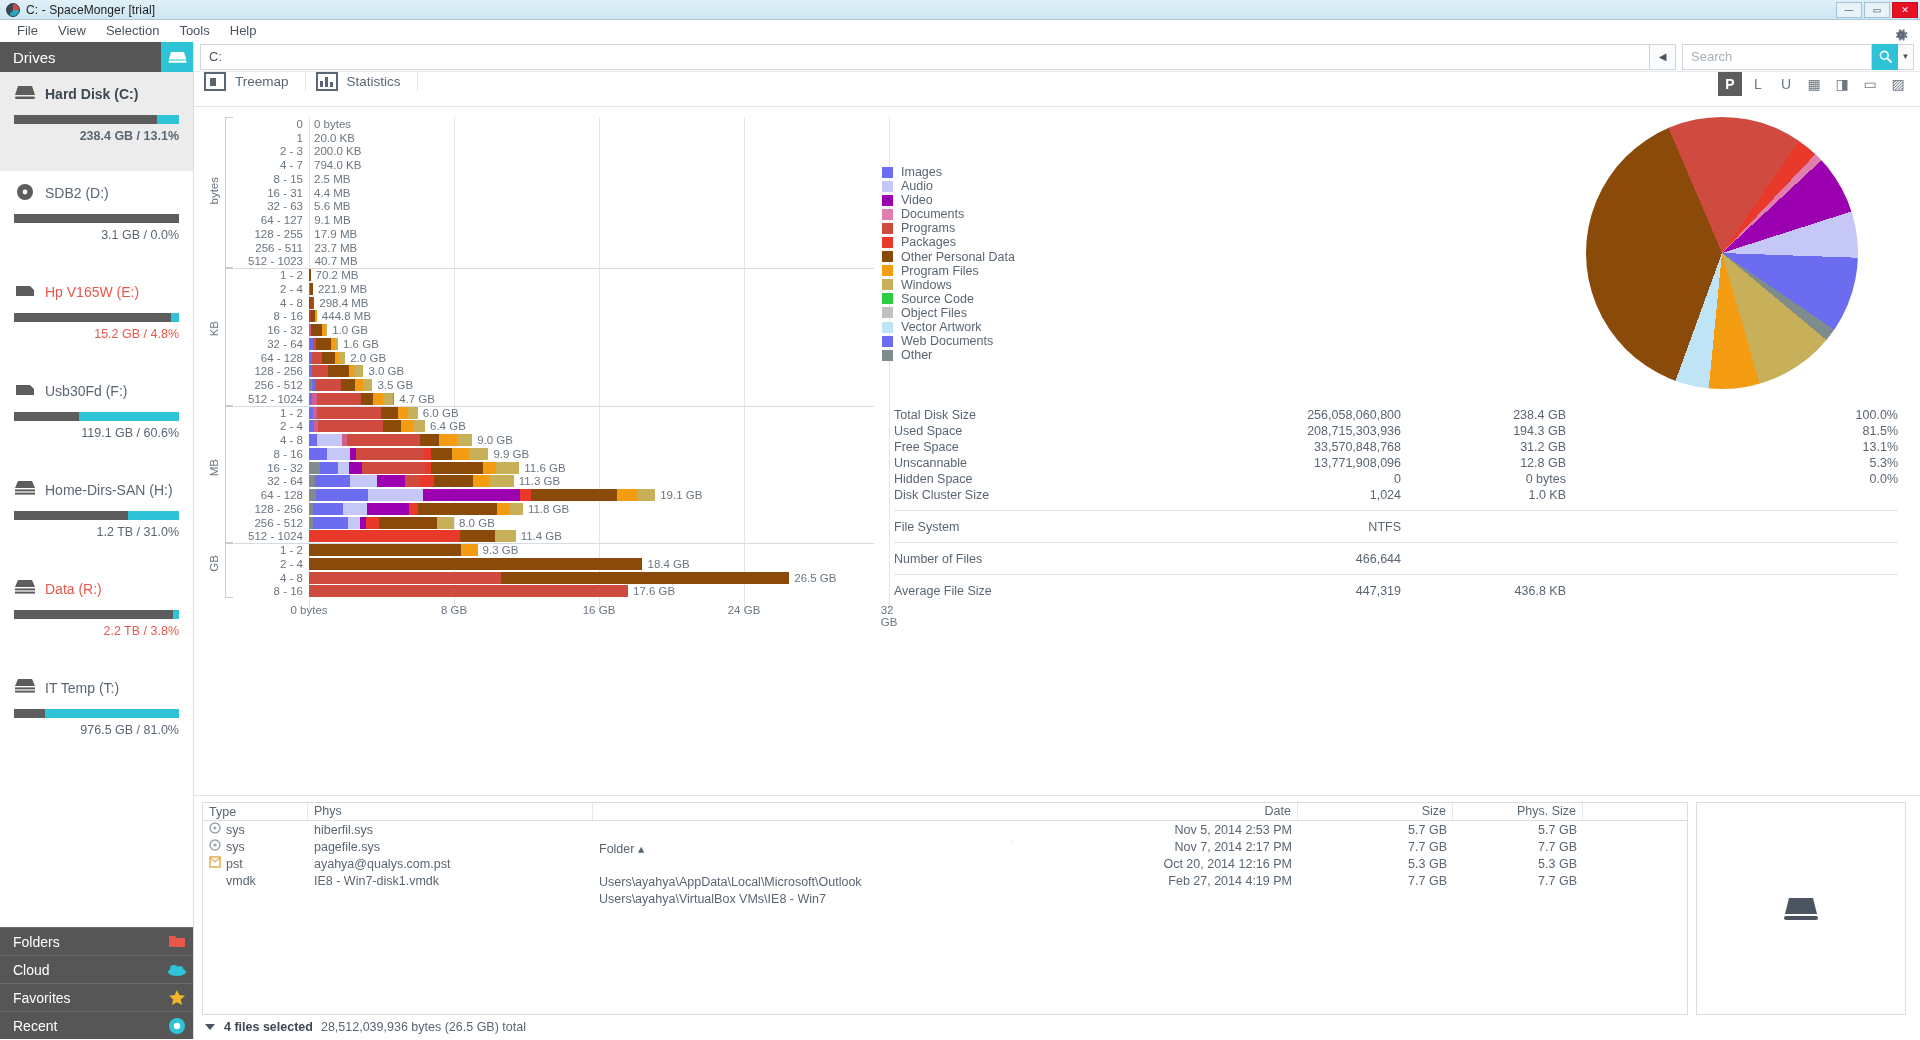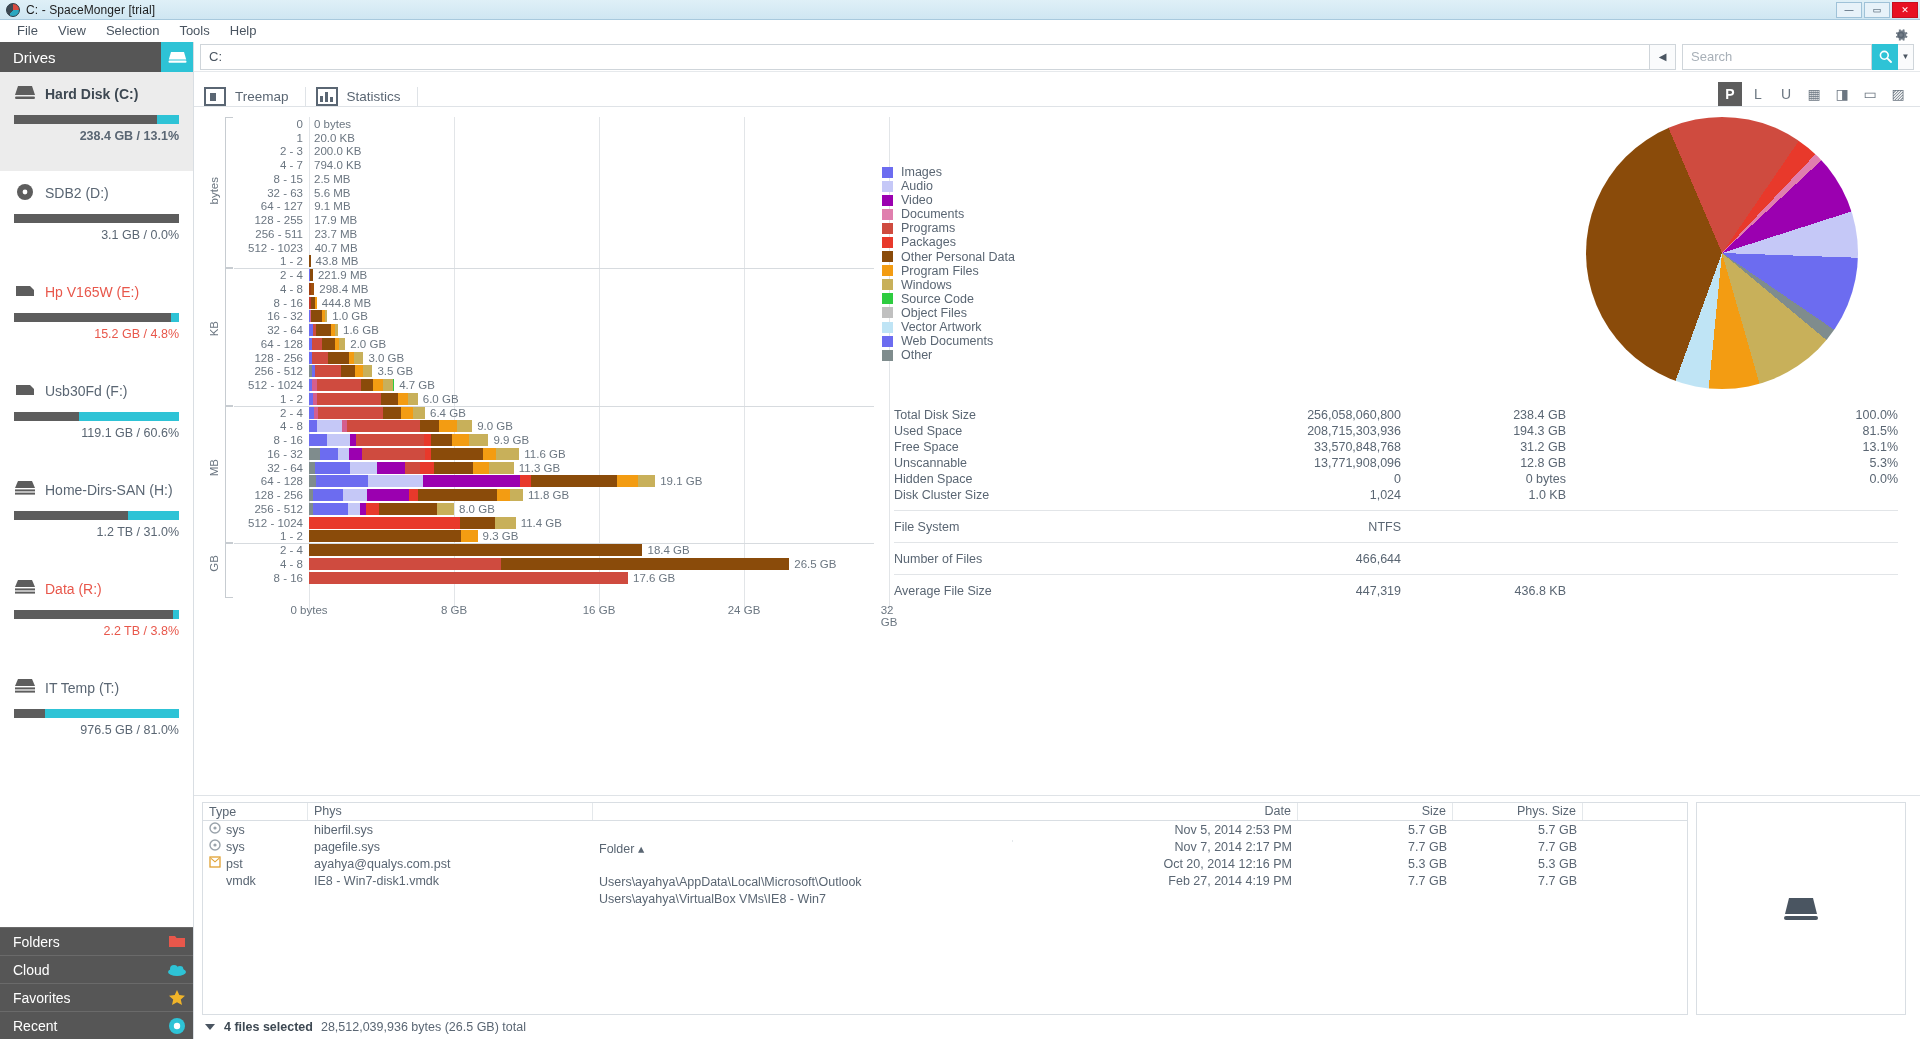--- a/index.html
+++ b/index.html
@@ -69,21 +69,21 @@
       background:#fafbfc; display:flex; align-items:center; justify-content:center;
       color:#4a5561; font-size:10px; }
   .search-box { width:190px; height:26px; border:1px solid #cfd5da;
       display:flex; align-items:center; padding-left:8px; font-size:13px;
       color:#a8b0b8; margin-left:6px; }
   .search-btn { width:26px; height:26px; background:#2ec3d6; color:#fff;
       display:flex; align-items:center; justify-content:center; border:1px solid #2ec3d6; }
   .search-drop { width:16px; height:26px; border:1px solid #cfd5da; border-left:none;
       background:#fafbfc; display:flex; align-items:center; justify-content:center;
       font-size:8px; color:#4a5561; margin-right:6px; }
-  .tabbar { height:35px; display:flex; align-items:flex-end;
+  .tabbar { height:35px; display:flex; align-items:flex-start;
       border-bottom:1px solid #dfe3e7; position:relative; }
   .tab { display:flex; align-items:center; gap:9px; padding:0 16px 0 10px;
       border-right:1px solid #dfe3e7; font-size:13.5px; color:#5a6673; }
   .tab.active { background:#fff; }
   .tab-ic { width:22px; height:19px; border:2px solid #5a6673; display:flex;
       align-items:center; justify-content:center; }
   .toolbtns { margin-left:auto; display:flex; align-items:center; gap:4px; padding-right:10px; }
   .tbtn { width:24px; height:24px; display:flex; align-items:center; justify-content:center;
       font-size:14px; color:#6b7681; }
   .tbtn.on { background:#5d5d5d; color:#fff; font-weight:bold; }
@@ -407,20 +407,25 @@
                 <span class="rlabel">4 - 7</span>
                 <span class="rbar" style="width:0.013724565505981445px"></span>
                 <span class="rval">794.0 KB</span>
               </div>
               <div class="row">
                 <span class="rlabel">8 - 15</span>
                 <span class="rbar" style="width:0.04425048828125px"></span>
                 <span class="rval">2.5 MB</span>
               </div>
               <div class="row">
+                <span class="rlabel">16 - 31</span>
+                <span class="rbar" style="width:0.07788085262291133px"></span>
+                <span class="rval">4.4 MB</span>
+              </div>
+              <div class="row">
                 <span class="rlabel">32 - 63</span>
                 <span class="rbar" style="width:0.099121083621867px"></span>
                 <span class="rval">5.6 MB</span>
               </div>
               <div class="row">
                 <span class="rlabel">64 - 127</span>
                 <span class="rbar" style="width:0.161071767215617px"></span>
                 <span class="rval">9.1 MB</span>
               </div>
               <div class="row">
@@ -436,21 +441,21 @@
               <div class="row">
                 <span class="rlabel">512 - 1023</span>
                 <span class="rbar" style="width:0.7204117707442492px"></span>
                 <span class="rval">40.7 MB</span>
               </div>
               <div class="row">
                 <span class="rlabel">1 - 2</span>
                 <span class="rbar" style="width:1.60186767578125px">
                   <i style="display:block;width:100%;background:#8a4b0a"></i>
                 </span>
-                <span class="rval">43.8 MB</span>
+                <span class="rval">70.2 MB</span>
               </div>
               <div class="row">
                 <span class="rlabel">2 - 4</span>
                 <span class="rbar" style="width:3.9277977909659967px">
                   <i style="display:block;width:25%;background:#6c6cf0"></i>
                   <i style="display:block;width:75%;background:#8a4b0a"></i>
                 </span>
                 <span class="rval">221.9 MB</span>
               </div>
               <div class="row">

